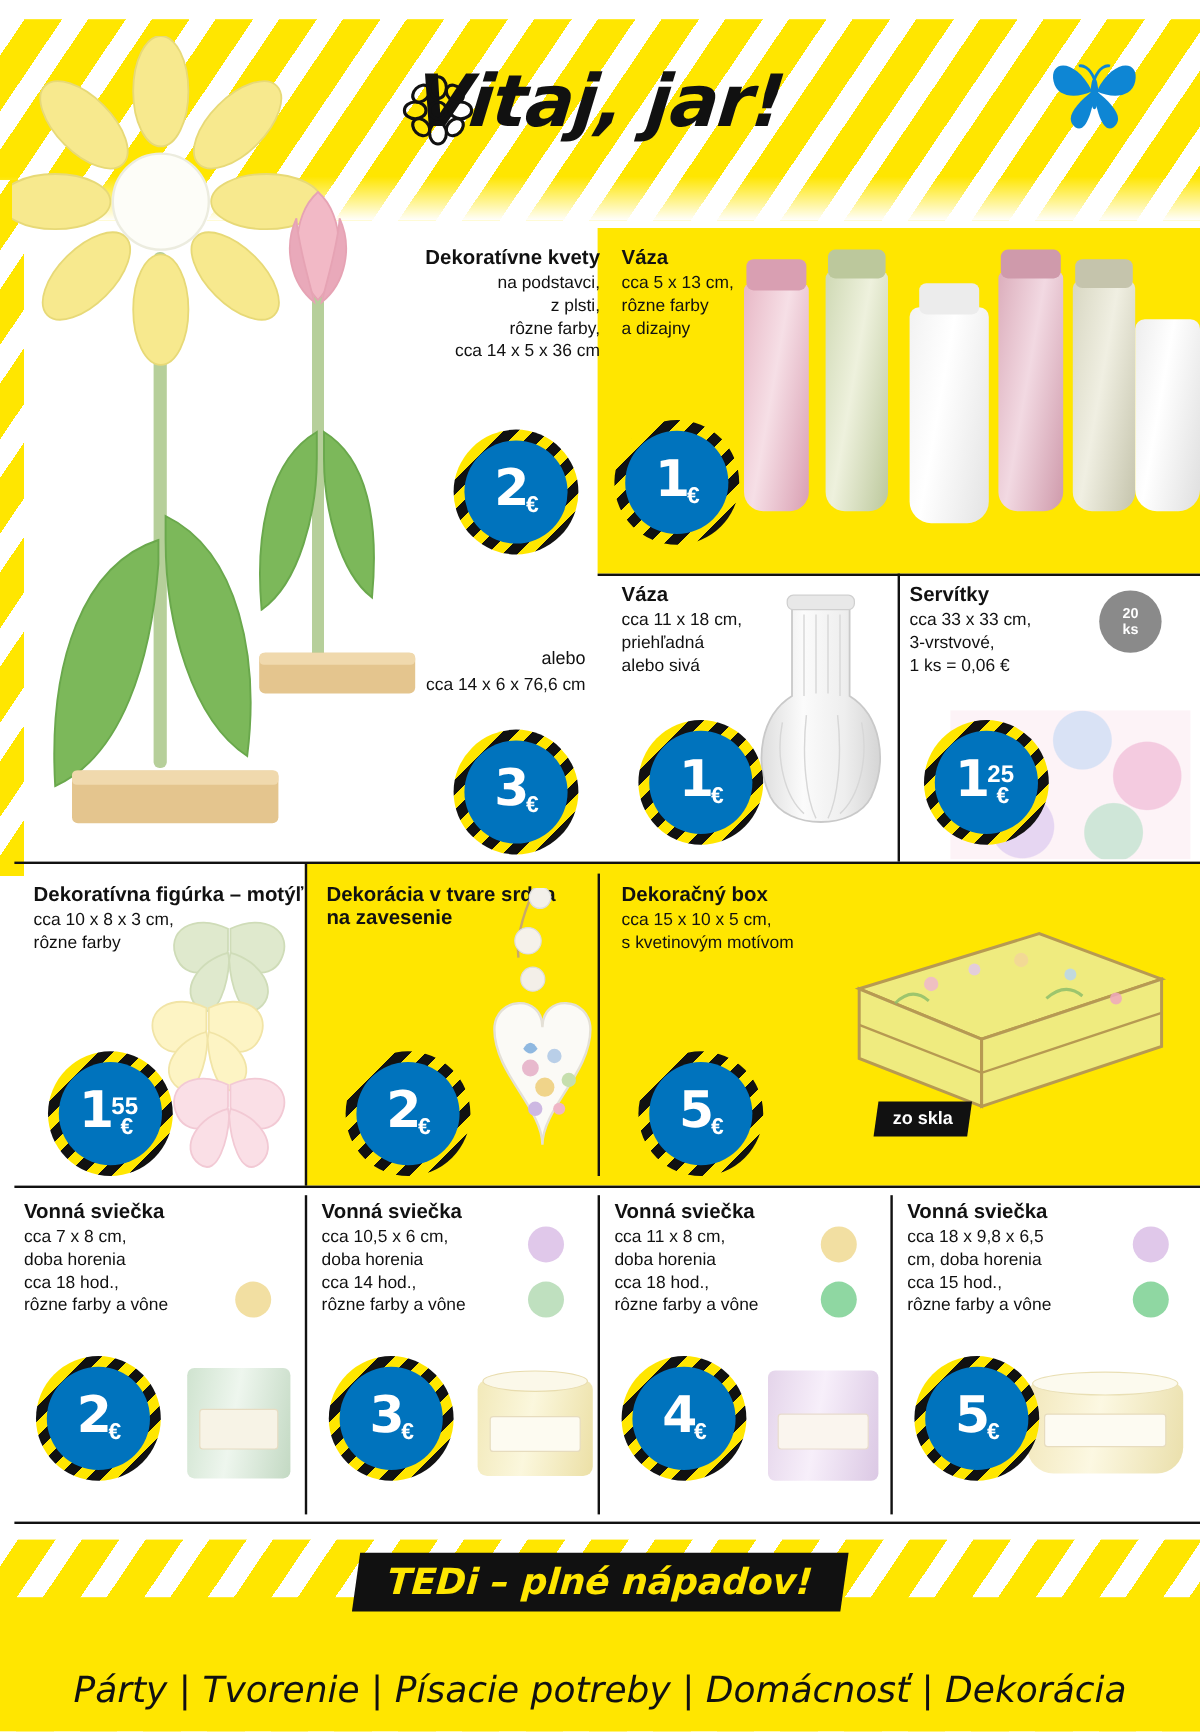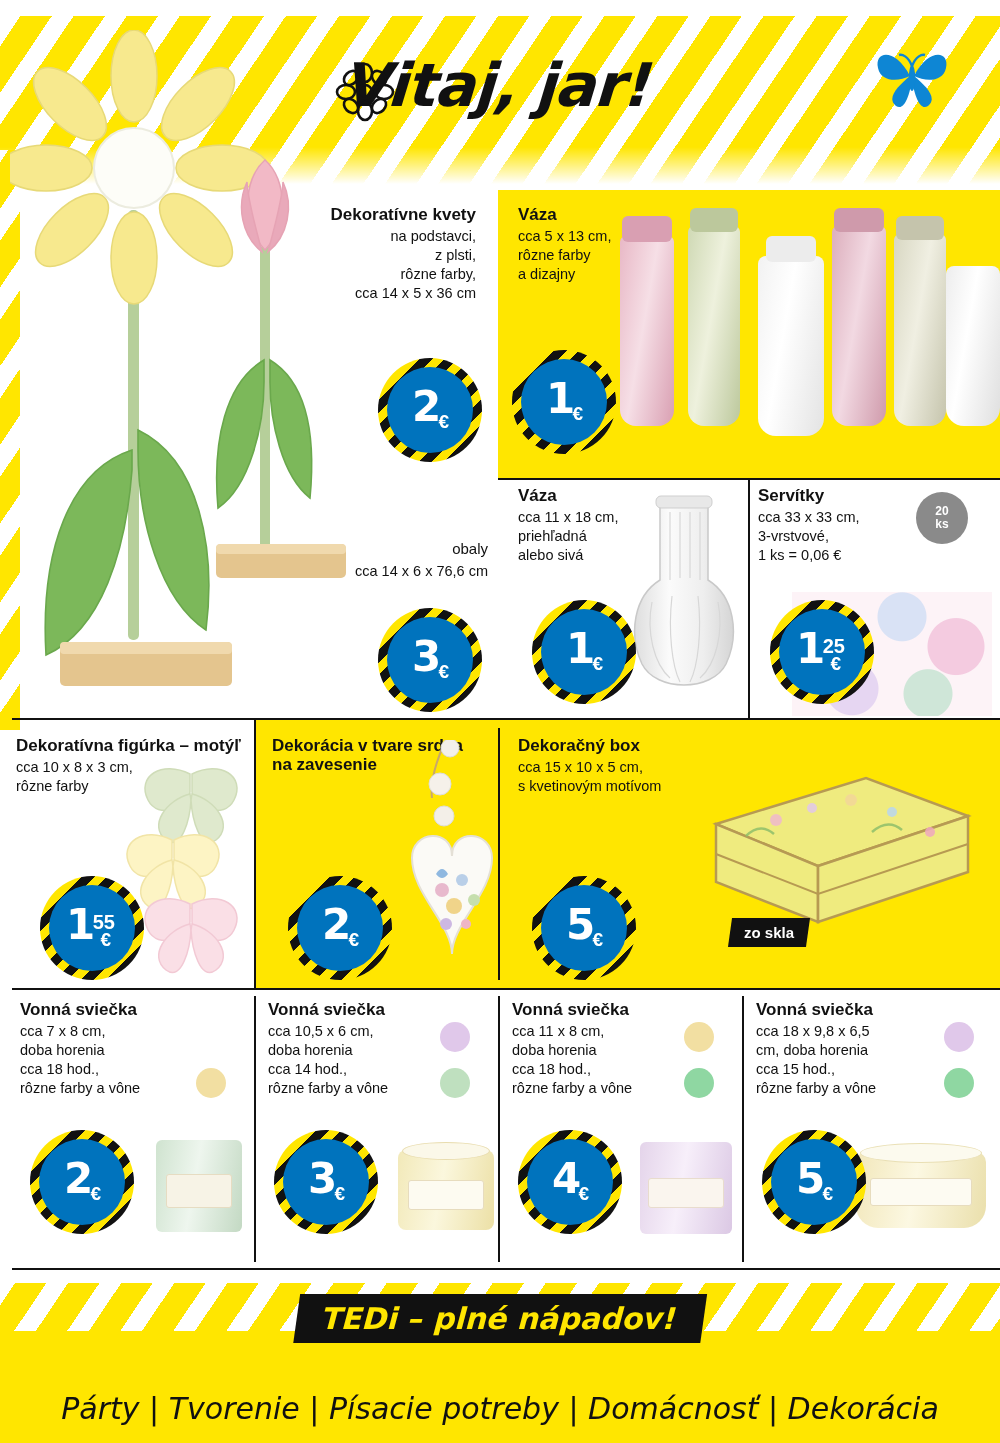--- a/index.html
+++ b/index.html
@@ -225,21 +225,21 @@
         <path d="M260 330 C296 352,306 404,300 468 C272 446,260 392,260 352 Z"></path>
       </g>
 
       <rect x="50" y="612" width="172" height="44" rx="5" fill="#e4c58e"></rect>
       <rect x="50" y="612" width="172" height="12" rx="4" fill="#f0d9ad"></rect>
       <rect x="206" y="514" width="130" height="34" rx="5" fill="#e4c58e"></rect>
       <rect x="206" y="514" width="130" height="10" rx="4" fill="#f0d9ad"></rect>
     </svg>
   </div>
 
-  <div style="position:absolute;left:288px;top:205px;width:188px;text-align:right;">
+  <div style="position:absolute;left:312px;top:205px;width:188px;text-align:right;">
     <div class="ptitle">Dekoratívne kvety</div>
     <div class="pdesc" style="white-space:pre-line;">na podstavci,
 z plsti,
 rôzne farby,
 cca 14 x 5 x 36 cm</div>
   </div>
   <div class="price" style="left:378px;top:358px;">
     <div class="stripes"></div>
       <div class="disc">
       <span class="val">2</span>
@@ -255,21 +255,21 @@
   </div>
   <div class="price" style="left:512px;top:350px;">
     <div class="stripes"></div>
       <div class="disc">
       <span class="val">1</span>
       <span class="eur">€</span>
     </div>
   </div>
 
   <div style="position:absolute;left:280px;top:536px;width:208px;text-align:right;">
-    <div class="pdesc" style="font-size:15px;">obaly</div>
+    <div class="pdesc" style="font-size:15px;">alebo</div>
     <div class="pdesc">cca 14 x 6 x 76,6 cm</div>
   </div>
   <div class="price" style="left:378px;top:608px;">
     <div class="stripes"></div>
       <div class="disc">
       <span class="val">3</span>
       <span class="eur">€</span>
     </div>
   </div>
 
@@ -360,21 +360,21 @@
       </g>
       <g fill="#fadfe6" stroke="#f2c9d4" stroke-width="1.5">
         <path d="M72 140 C44 126,18 142,30 166 C40 186,70 174,72 158 Z"></path>
         <path d="M74 140 C102 126,128 142,116 166 C106 186,76 174,74 158 Z"></path>
         <path d="M72 160 C48 166,30 192,48 206 C64 218,72 184,73 166 Z"></path>
         <path d="M74 160 C98 166,116 192,98 206 C82 218,74 184,73 166 Z"></path>
       </g>
     </svg>
   </div>
 
-  <div style="position:absolute;left:16px;top:736px;width:226px;">
+  <div style="position:absolute;left:28px;top:736px;width:226px;">
     <div class="ptitle">Dekoratívna figúrka – motýľ</div>
     <div class="pdesc" style="white-space:pre-line;">cca 10 x 8 x 3 cm,
 rôzne farby</div>
   </div>
   <div class="price" style="left:40px;top:876px;">
     <div class="stripes"></div>
       <div class="disc">
       <span class="val" style="left:-12px;">1</span>
       <span class="cents">55</span>
       <span class="eur">€</span>

